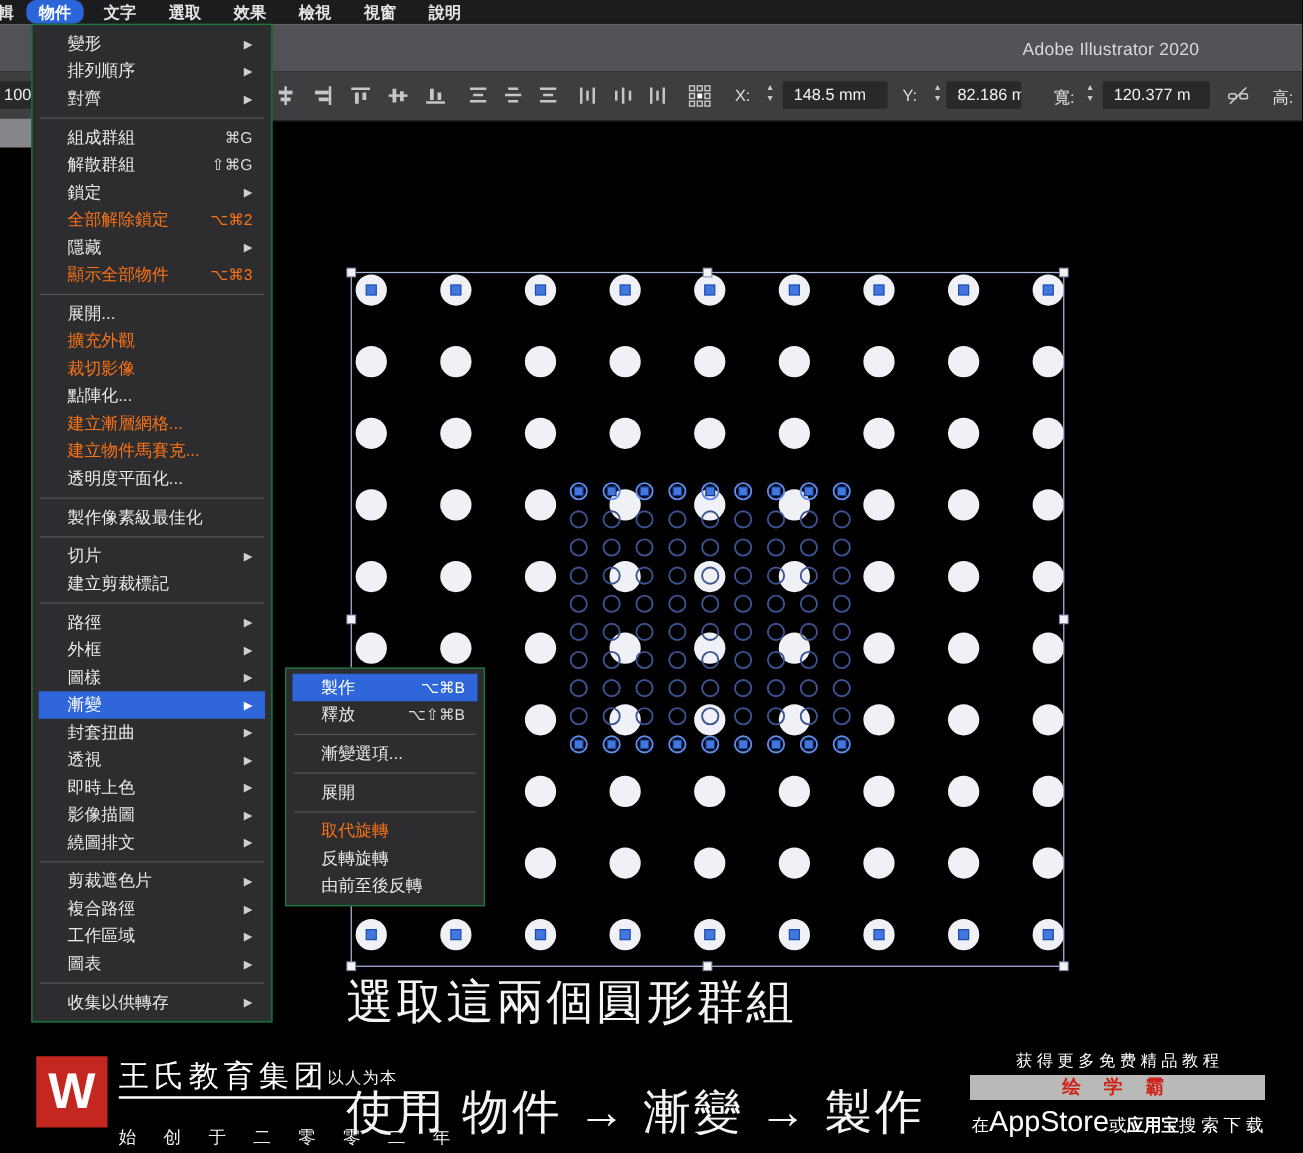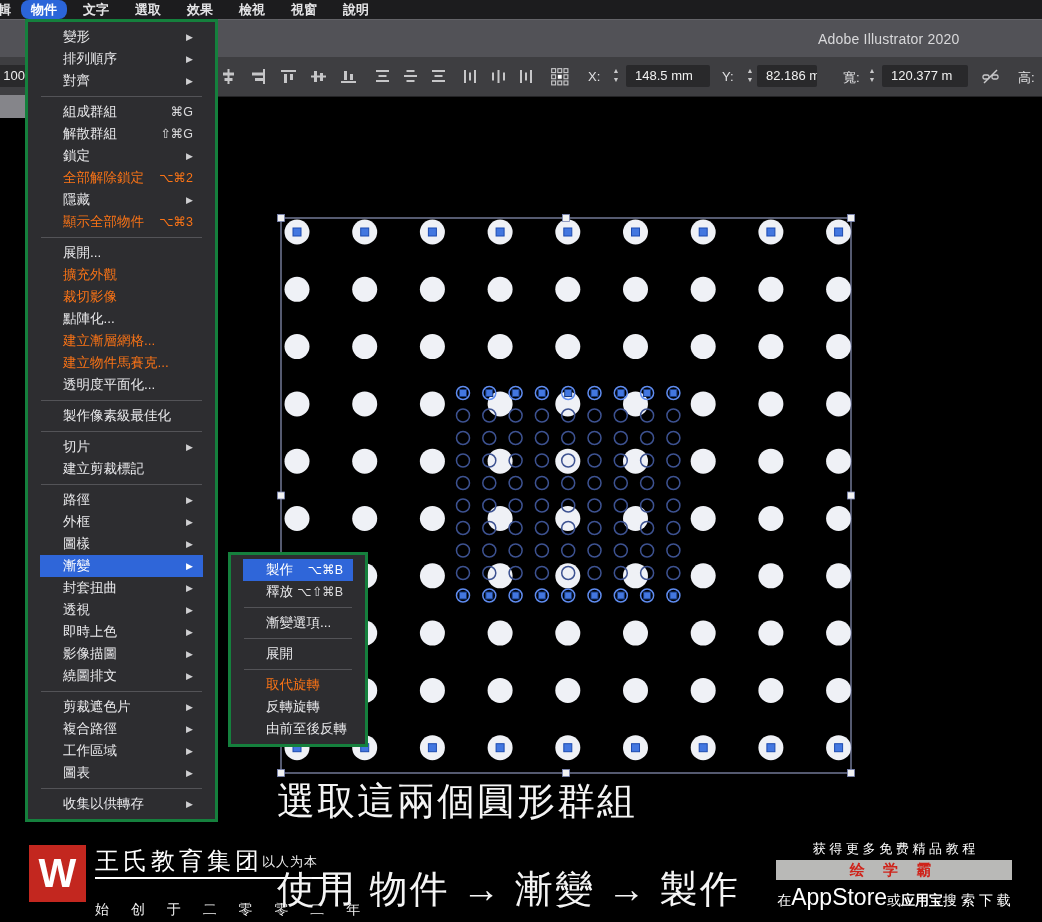--- a/index.html
+++ b/index.html
@@ -44,24 +44,24 @@
   .since{position:absolute;left:95px;top:885px;font-size:14px;color:#f0f0f0;letter-spacing:9px;z-index:6;white-space:nowrap;margin-top:16px;}
   
   .promo{position:absolute;left:776px;width:236px;z-index:6;color:#fff;white-space:nowrap;}
   .promo1{top:840px;font-size:13px;text-align:center;}
   .badge{top:860px;height:20px;background:#b9b9b7;color:#cf231a;font-weight:700;font-size:15px;
          letter-spacing:7px;line-height:20px;text-align:center;}
   .promo2{top:884px;font-size:14px;text-align:center;}
   .promo2 .b{font-weight:700;}
   .promo2 .latin{font-size:23px;font-weight:400;letter-spacing:0;}
   
-  .menu{position:absolute;background:#2d2d30;border:3px solid #15803d;box-sizing:border-box;
-        padding:4px 12px;z-index:10;}
+  .menu{position:absolute;background:#2d2d30;border:1px solid #15803d;box-sizing:border-box;
+        padding:4px 5px;z-index:10;}
   #object-menu{left:25px;top:19px;width:193px;}
-  #blend-submenu{left:228px;top:552px;width:140px;z-index:11;text-align:right;}
+  #blend-submenu{left:228px;top:534px;width:160px;z-index:11;text-align:right;}
   .mi{height:22px;line-height:22px;display:flex;justify-content:space-between;align-items:center;
       padding:0 10px 0 23px;font-size:13.5px;color:#e9e9eb;white-space:nowrap;}
   .mi .sc{color:#dcdcde;font-size:12.5px;}
   .mi .arrow{font-size:9px;color:#cfcfd1;}
   .mi.dis,.mi.dis .sc{color:#f97316;}
   .mi.active{background:#2f66d9;color:#fff;}
   .mi.active .sc,.mi.active .arrow{color:#fff;}
   .msep{height:1px;background:#535357;margin:4px 1px;}
 </style>
 </head>

